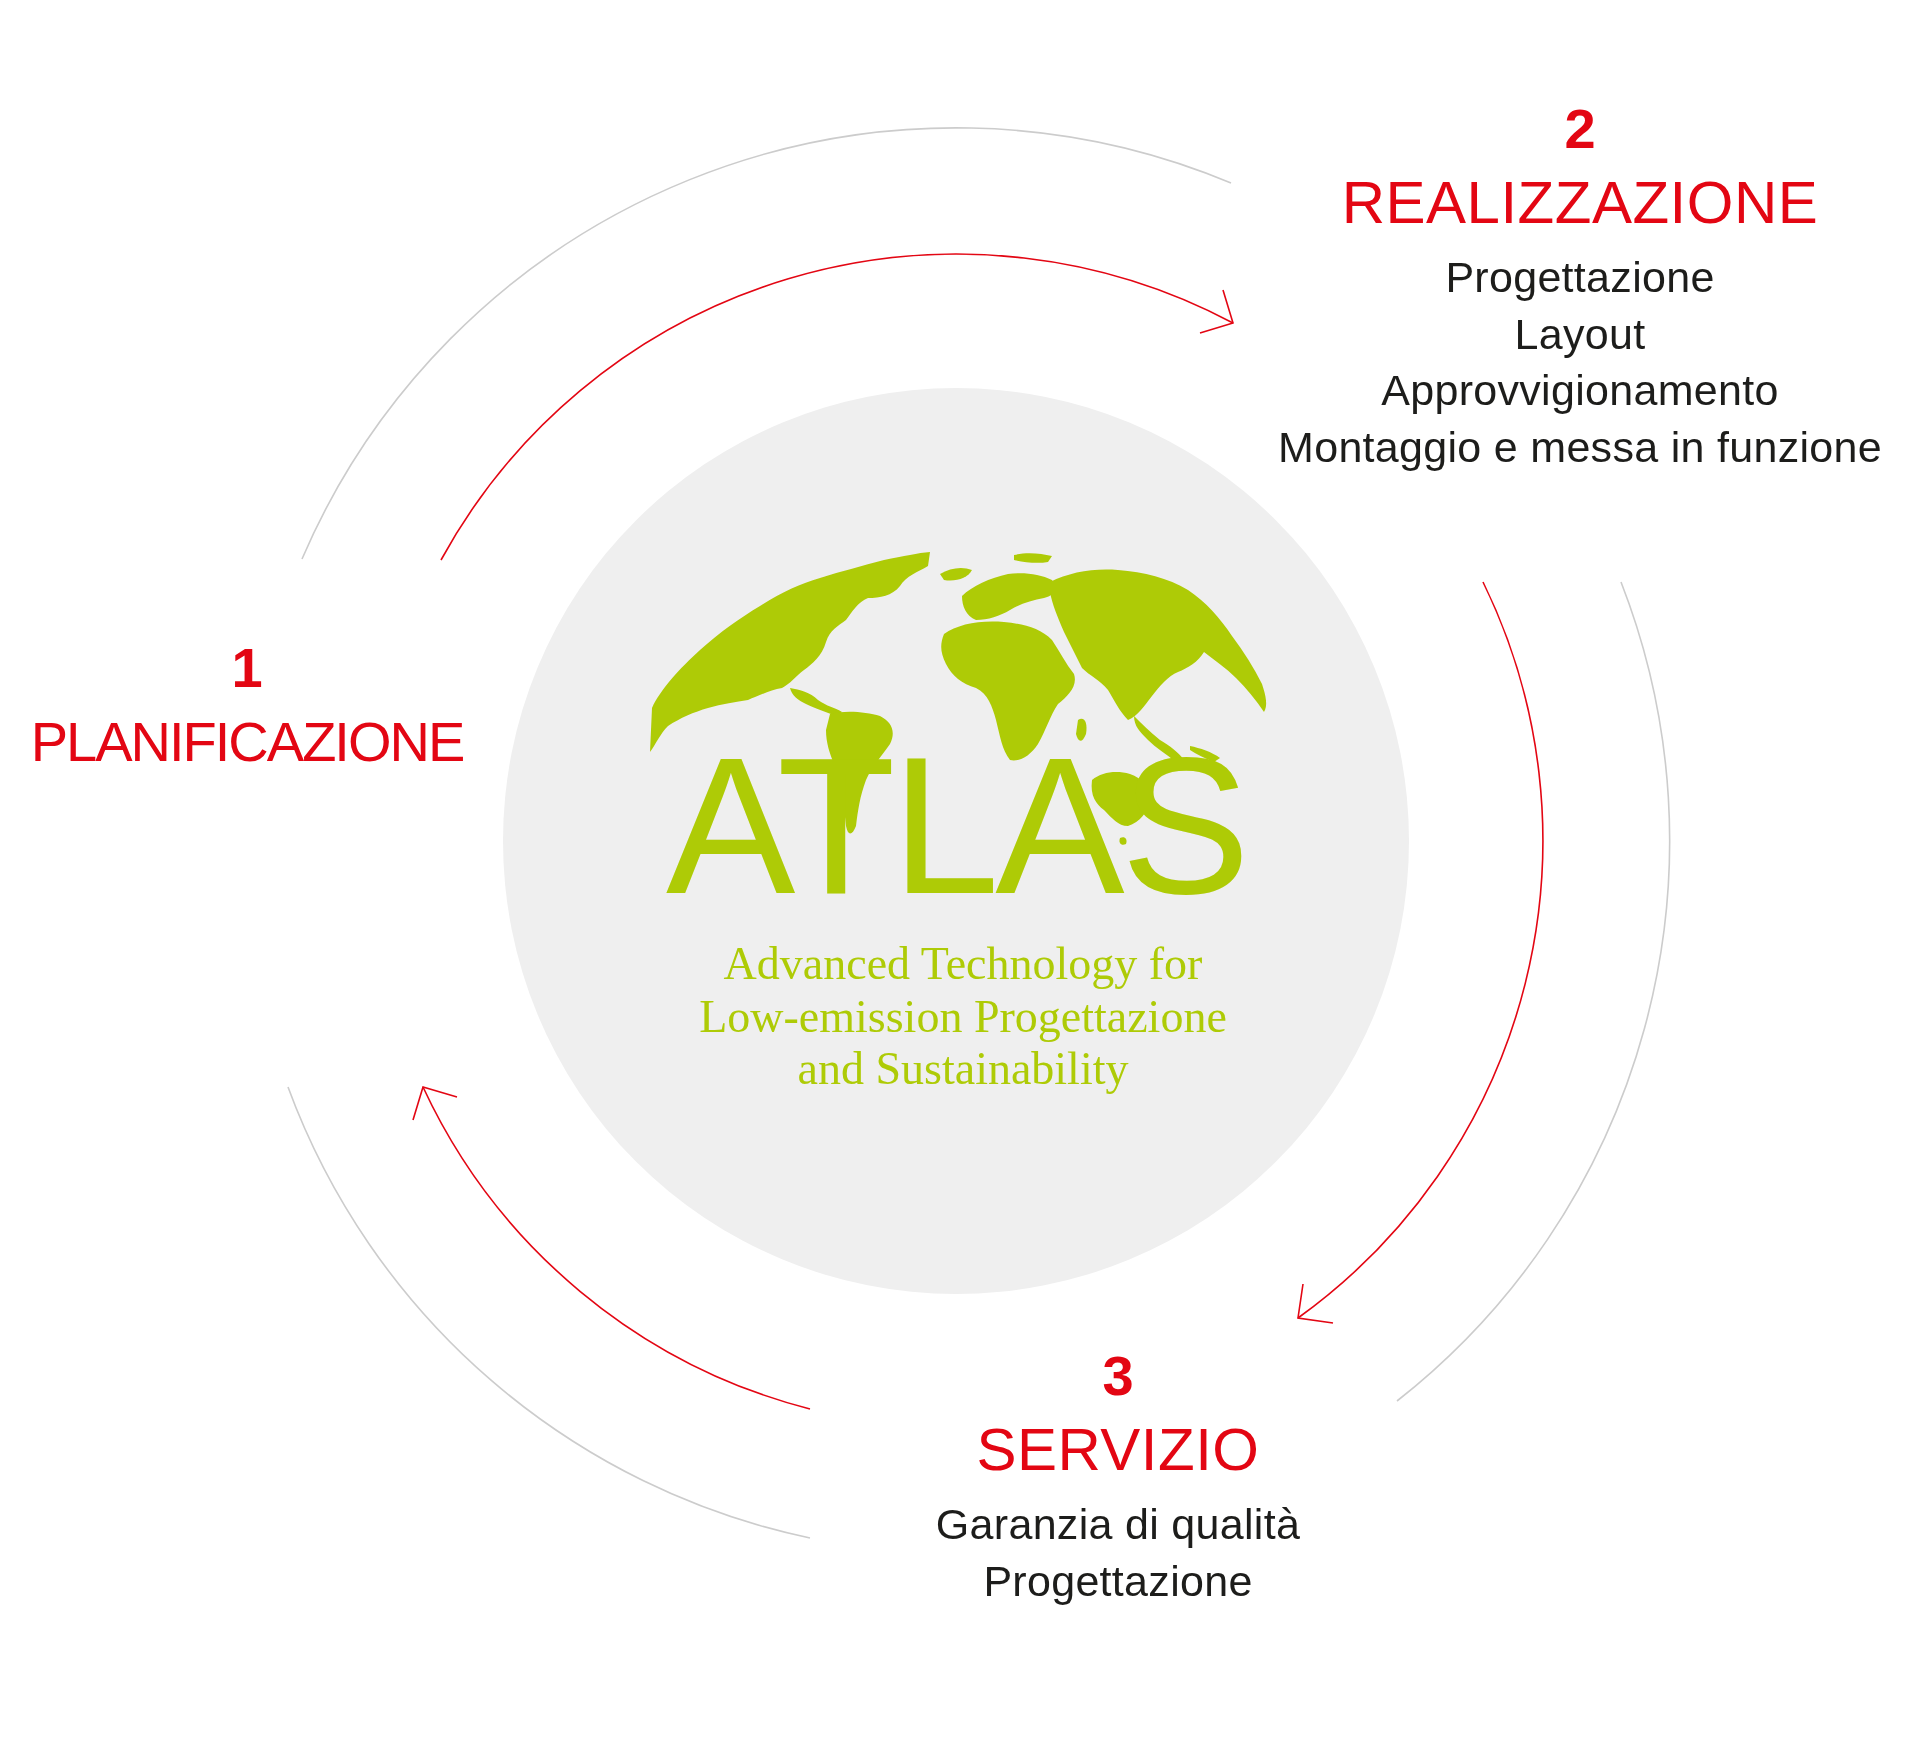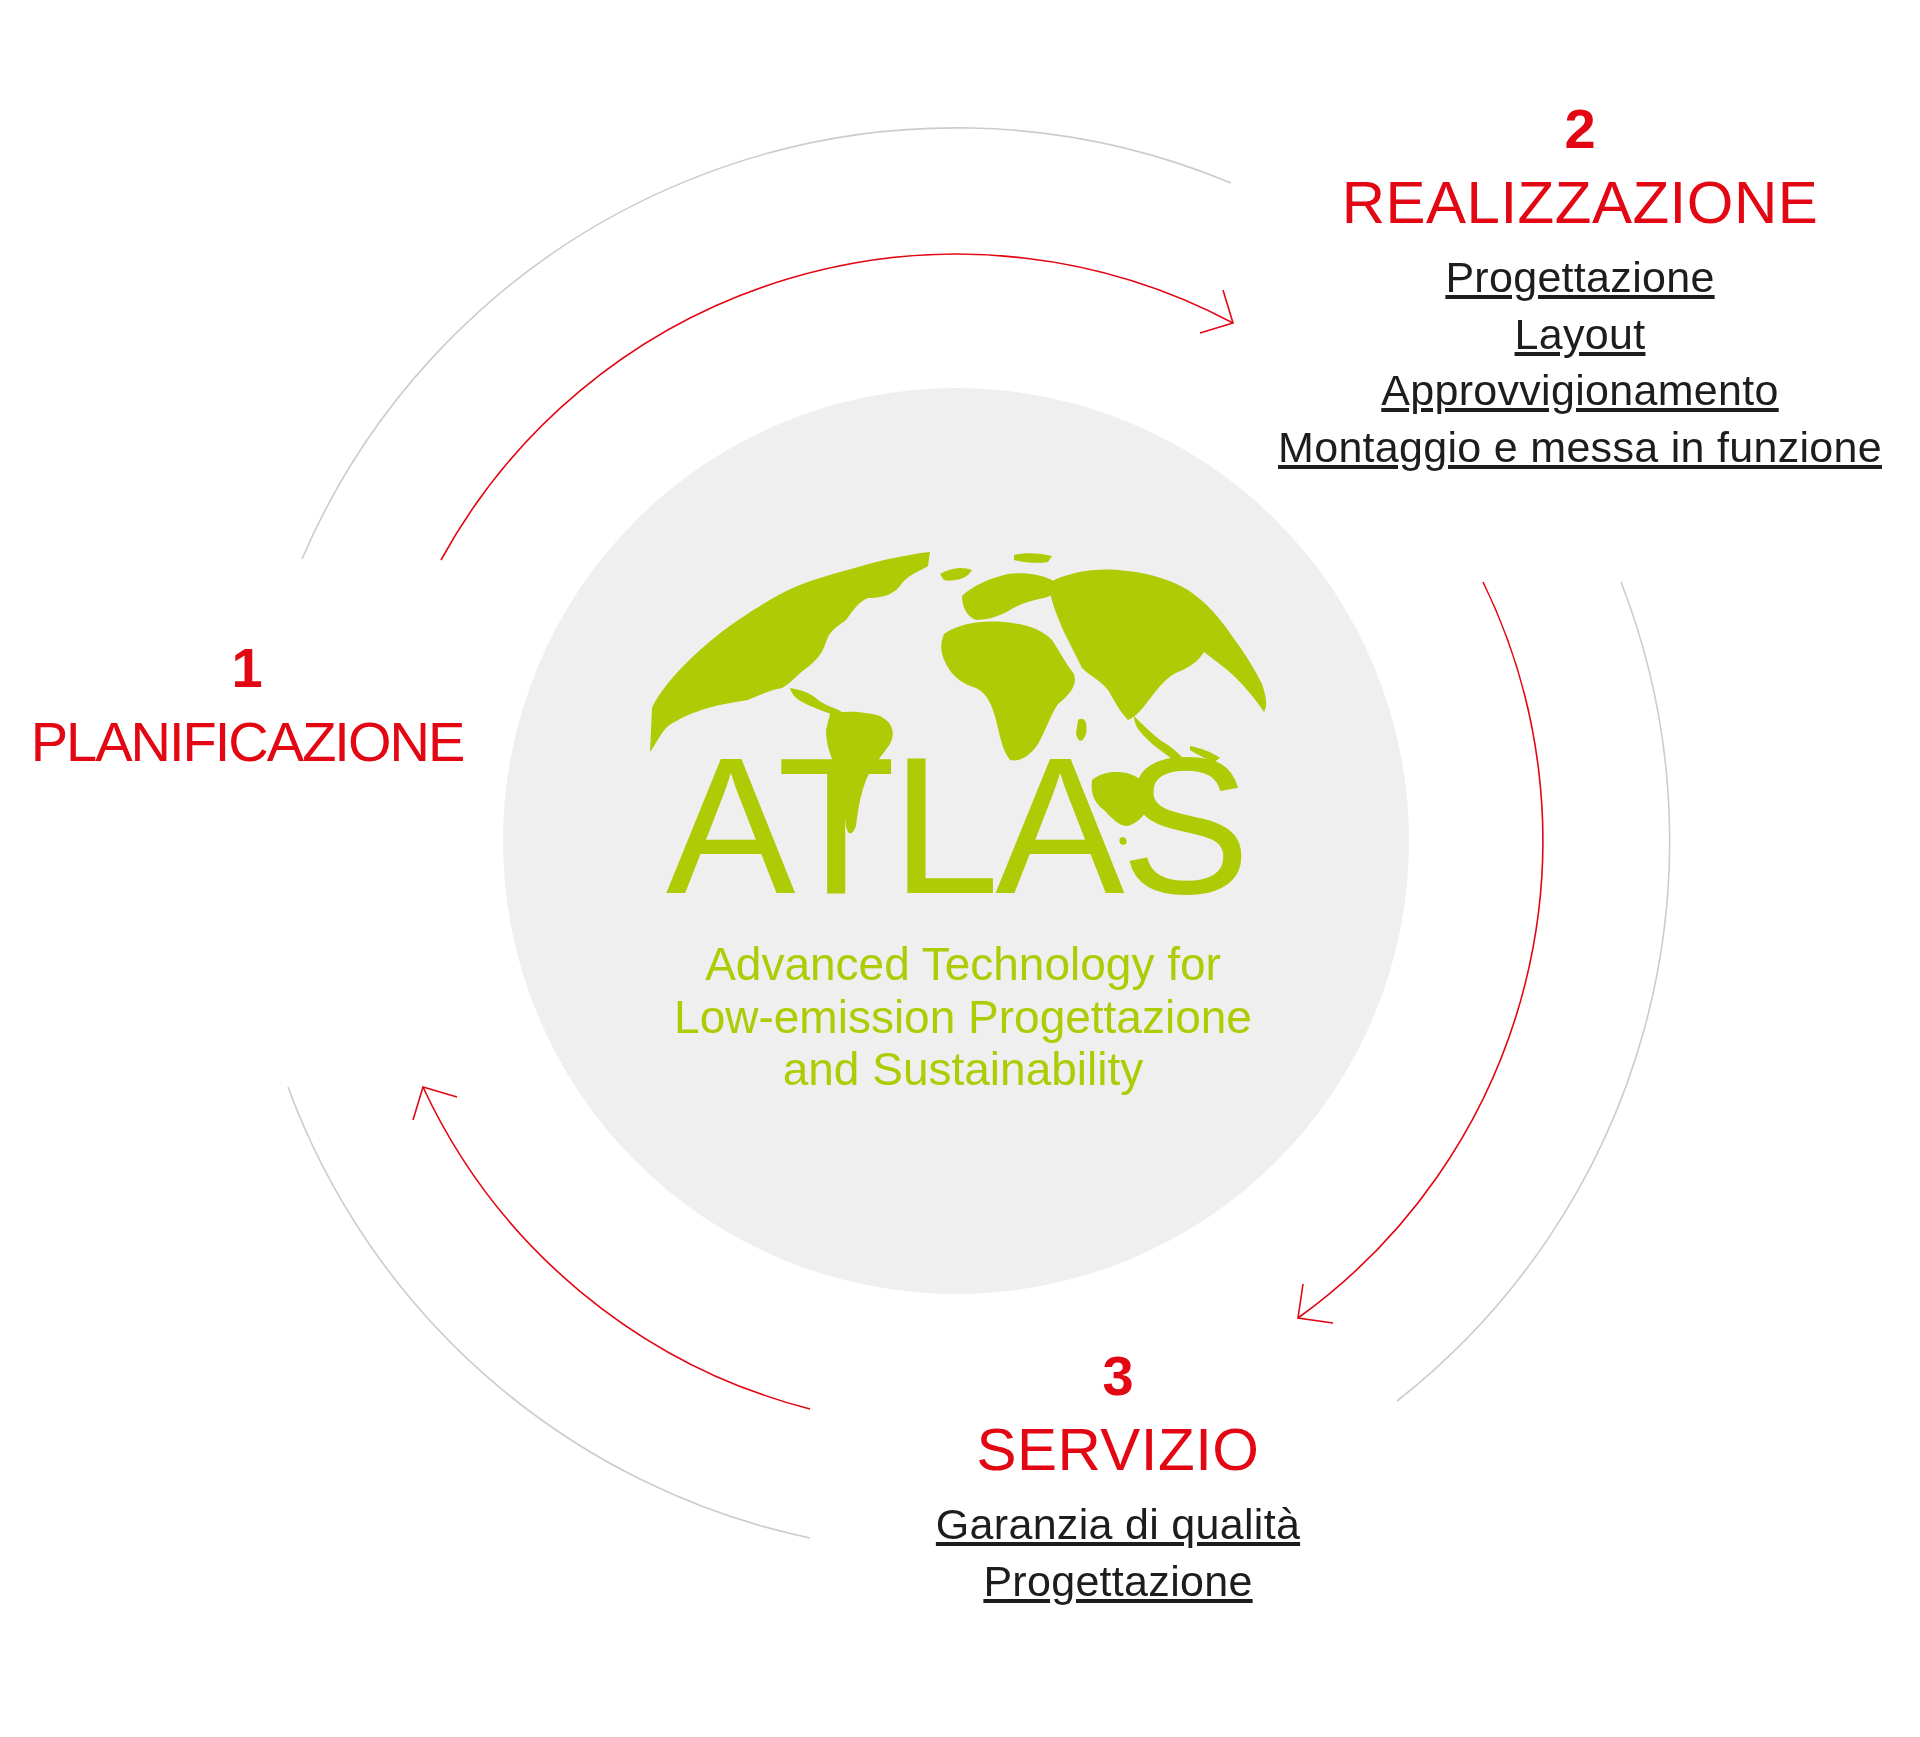--- a/index.html
+++ b/index.html
@@ -3,30 +3,30 @@
 <meta charset="utf-8">
 <style>
   html, body { margin:0; padding:0; background:#ffffff; }
   body { width:1920px; height:1737px; position:relative; overflow:hidden;
          font-family:"Liberation Sans", "DejaVu Sans", sans-serif; }
   #diagram { position:absolute; left:0; top:0; width:1920px; height:1737px; }
   .stage { position:absolute; text-align:center; }
   .stage .num { font-weight:bold; font-size:56px; line-height:60px; color:var(--red); }
   .stage .title { font-weight:normal; font-size:60px; line-height:72px; color:var(--red); letter-spacing:0.5px;margin-top:8px; }
   .stage ul { list-style:none; margin:10px 0 0 0; padding:0; }
-  .stage li { font-size:43px; line-height:56.5px; color:#1d1d1b; letter-spacing:0.3px;text-decoration:underline; }
+  .stage li { font-size:43px; line-height:56.5px; color:#1d1d1b; letter-spacing:0.3px; }
   :root { --red:#e30613; --green:#aecb06; }
   #stage-1 { left:0; width:494px; top:638px; }
   #stage-1 .title { font-size:56px; letter-spacing:-2px; }
   #stage-2 { left:1260px; width:640px; top:99px; }
   #stage-3 { left:818px; width:600px; top:1346px; }
   .logo-word { position:absolute; left:656px; width:600px; top:736px; text-align:center;
                font-size:194px; line-height:180px; color:var(--green); letter-spacing:-4px; }
   .tagline { position:absolute; left:600px; width:726px; top:938px; text-align:center;
-             color:var(--green); font-size:46px; line-height:52.5px; }
+             color:var(--green); font-size:46px; line-height:52.5px;font-family:Liberation Serif, serif; }
   .tagline div { white-space:nowrap; }
 </style>
 </head>
 <body>
 
 <svg id="diagram" viewBox="0 0 1920 1737" xmlns="http://www.w3.org/2000/svg">
 
   <circle cx="956" cy="841" r="453" fill="#efefef"></circle>
 
   <g fill="none" stroke="#cccccc" stroke-width="1.6">

